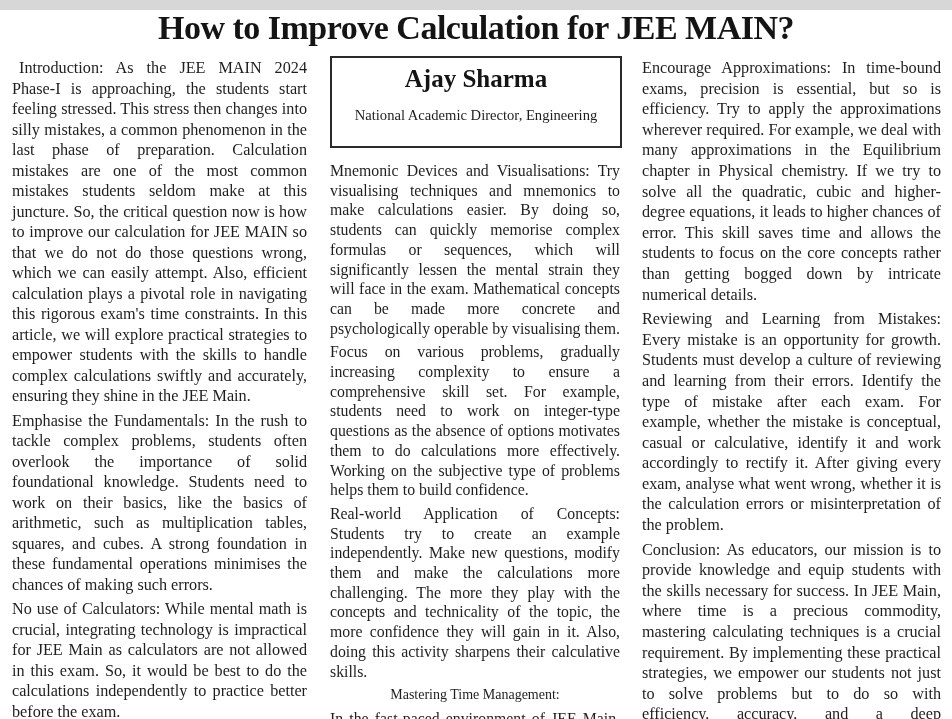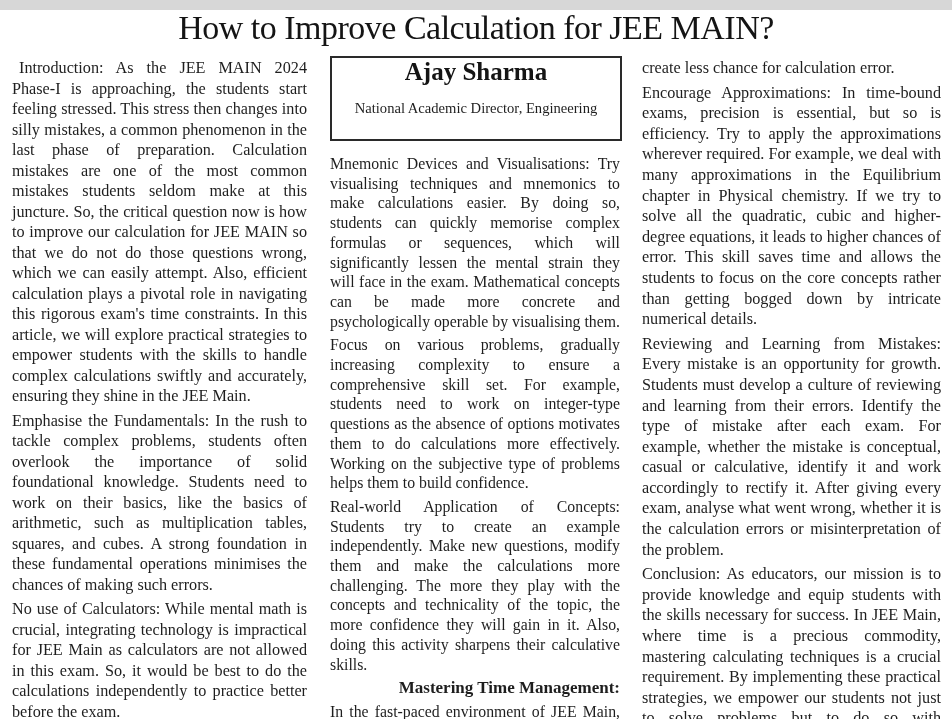--- a/index.html
+++ b/index.html
@@ -22,21 +22,21 @@
     height: 10px;
     background: #d7d7d7;
   }
   .page-title {
     position: absolute;
     top: 9px;
     left: 0;
     width: 952px;
     text-align: center;
     font-size: 34px;
-    font-weight: 400;
+    font-weight: 700;
     letter-spacing: -0.5px;
     margin: 0;
     color: #141414;
   }
   .col {
     position: absolute;
     top: 54px;
     text-align: justify;
   }
   .col-1 {
@@ -60,31 +60,31 @@
     font-size: 16.2px;
     line-height: 20.6px;
   }
   .col p.para {
     margin: 4px;
   }
   .col p.indent {
     text-indent: 7px;
   }
   .col p.heading {
-    font-weight: 700;
-    font-size: 17px;
-    text-align: right;
+    font-weight: 400;
+    font-size: 14px;
+    text-align: center;
   }
   .col p.para b {
     font-weight: 400;
   }
   .author-box {
     border: 2px solid #2a2a2a;
     margin: 2px 2px 13px 4px;
-    padding: 0 4px 9px 4px;
+    padding: 7px 4px 9px 4px;
     text-align: center;
   }
   .author-name {
     font-size: 25px;
     font-weight: 700;
     line-height: 28px;
     margin: 0;
     color: #141414;
   }
   .author-role, .author-org {
@@ -116,17 +116,16 @@
   <div>
       <p class="para">Mnemonic Devices and Visualisations: Try visualising techniques and mnemonics to make calculations easier. By doing so, students can quickly memorise complex formulas or sequences, which will significantly lessen the mental strain they will face in the exam. Mathematical concepts can be made more concrete and psychologically operable by visualising them.</p>
       <p class="para">Focus on various problems, gradually increasing complexity to ensure a comprehensive skill set. For example, students need to work on integer-type questions as the absence of options motivates them to do calculations more effectively. Working on the subjective type of problems helps them to build confidence.</p>
       <p class="para">Real-world Application of Concepts: Students try to create an example independently. Make new questions, modify them and make the calculations more challenging. The more they play with the concepts and technicality of the topic, the more confidence they will gain in it. Also, doing this activity sharpens their calculative skills.</p>
       <p class="para heading">Mastering Time Management:</p>
       <p class="para">In the fast-paced environment of JEE Main, effective time management is as crucial as the calculations themselves. Allocating time wisely to each section, emphasising the importance of swiftly identifying solvable problems and making strategic choices based on their strengths, will save their time and</p>
     </div>
 </div>
 
 <div class="col col-3">
-    <p class="para">create less chance for calculation error.</p>
     <p class="para"><b>Encourage Approximations: </b>In time-bound exams, precision is essential, but so is efficiency. Try to apply the approximations wherever required. For example, we deal with many approximations in the Equilibrium chapter in Physical chemistry. If we try to solve all the quadratic, cubic and higher-degree equations, it leads to higher chances of error. This skill saves time and allows the students to focus on the core concepts rather than getting bogged down by intricate numerical details.</p>
     <p class="para"><b>Reviewing and Learning from Mistakes: </b>Every mistake is an opportunity for growth. Students must develop a culture of reviewing and learning from their errors. Identify the type of mistake after each exam. For example, whether the mistake is conceptual, casual or calculative, identify it and work accordingly to rectify it. After giving every exam, analyse what went wrong, whether it is the calculation errors or misinterpretation of the problem.</p>
     <p class="para"><b>Conclusion: </b>As educators, our mission is to provide knowledge and equip students with the skills necessary for success. In JEE Main, where time is a precious commodity, mastering calculating techniques is a crucial requirement. By implementing these practical strategies, we empower our students not just to solve problems but to do so with efficiency, accuracy, and a deep understanding of the subject matter. Let us guide our future engineers towards success in the JEE Main.</p>
   </div>
 
 </body></html>

